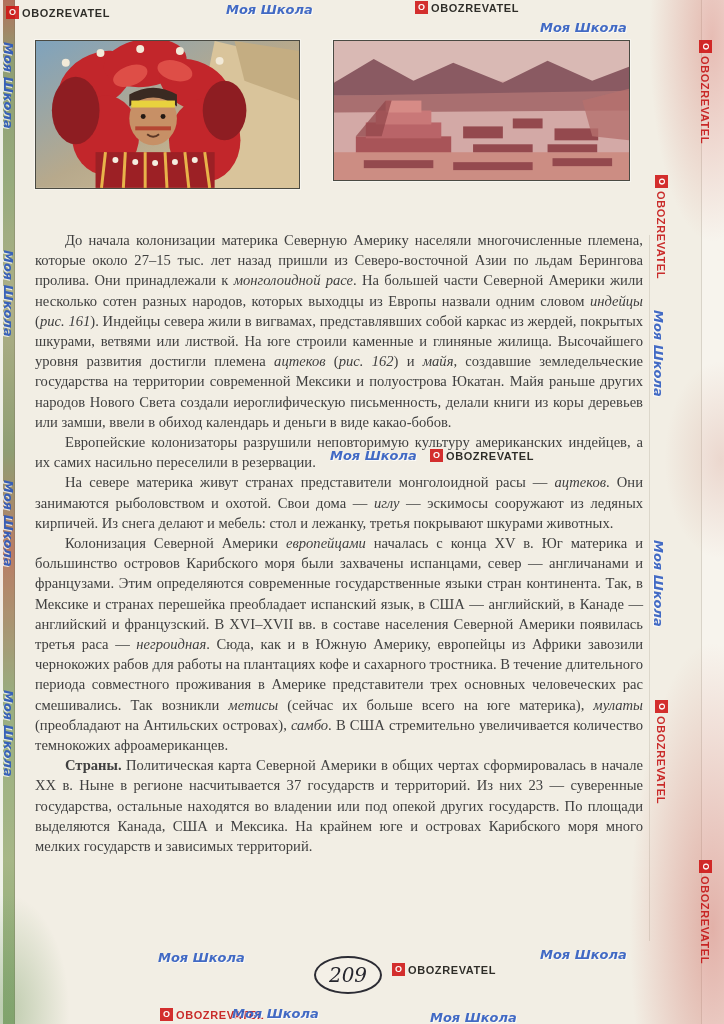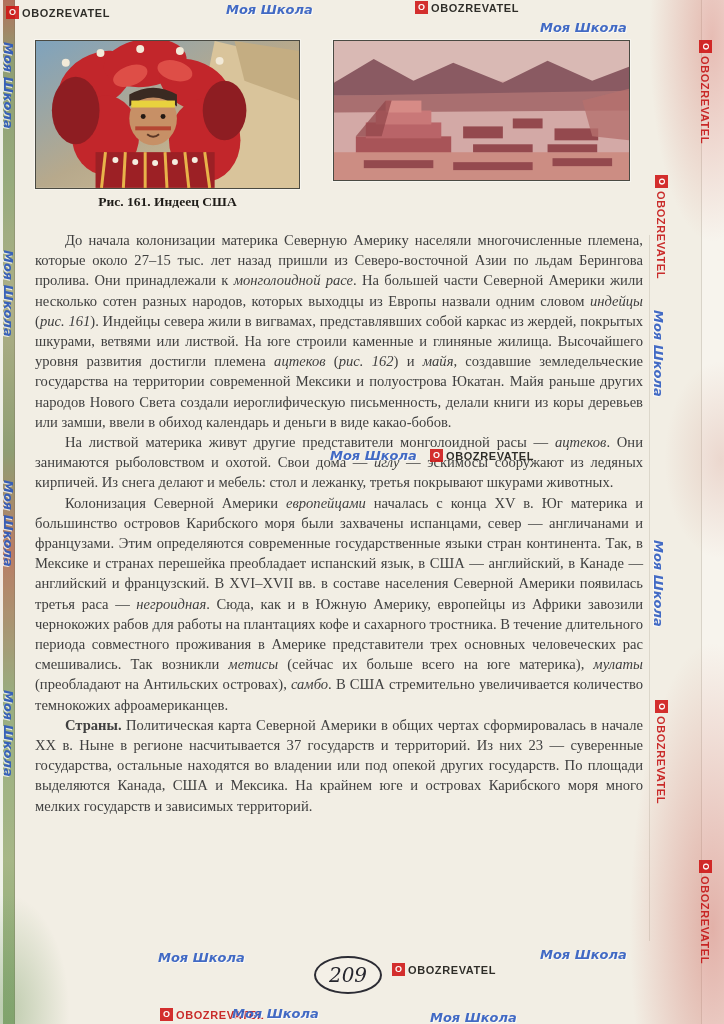--- a/index.html
+++ b/index.html
@@ -140,21 +140,20 @@
         </g>
         <g fill="#f4eee0">
           <circle cx="80" cy="120" r="3"></circle>
             <circle cx="100" cy="122" r="3"></circle>
             <circle cx="120" cy="123" r="3"></circle>
           <circle cx="140" cy="122" r="3"></circle>
             <circle cx="160" cy="120" r="3"></circle>
         </g>
       </svg>
     </div>
-    <figcaption>Рис. 161. Индеец США</figcaption>
   </figure>
 
   <figure class="fig fig-right">
     <div class="photo">
       <svg viewBox="0 0 297 140" preserveAspectRatio="none" aria-hidden="true">
         <rect width="297" height="140" fill="#d3a9a6"></rect>
         <rect width="297" height="40" fill="#d9b9b4"></rect>
         <polygon points="0,42 40,18 80,40 120,22 170,42 215,20 260,40 297,26 297,55 0,55" fill="#8a5a62"></polygon>
         <polygon points="0,55 297,50 297,70 0,72" fill="#a96f70"></polygon>
         <g>
@@ -175,21 +174,22 @@
           <rect x="120" y="122" width="80" height="8"></rect>
           <rect x="220" y="118" width="60" height="8"></rect>
         </g>
         <polygon points="250,60 297,48 297,100 260,96" fill="#b5706e" opacity="0.8"></polygon>
       </svg>
     </div>
   </figure>
 
   <div class="text-column">
       <p><span>До начала колонизации материка Северную Америку населяли многочисленные племена, которые около 27–15 тыс. лет назад пришли из Северо-восточной Азии по льдам Берингова пролива. Они принадлежали к </span><i>монголоидной расе</i><span>. На большей части Северной Америки жили несколько сотен разных народов, которых выходцы из Европы назвали одним словом </span><i>индейцы</i><span> (</span><i>рис. 161</i><span>). Индейцы севера жили в вигвамах, представлявших собой каркас из жердей, покрытых шкурами, ветвями или листвой. На юге строили каменные и глиняные жилища. Высочайшего уровня развития достигли племена </span><i>ацтеков</i><span> (</span><i>рис. 162</i><span>) и </span><i>майя</i><span>, создавшие земледельческие государства на территории современной Мексики и полуострова Юкатан. Майя раньше других народов Нового Света создали иероглифическую письменность, делали книги из коры деревьев или замши, ввели в обиход календарь и деньги в виде какао-бобов.</span></p>
-      <p><span>На листвой материка живут другие представители монголоидной расы — </span><i>ацтеков</i><span>. Они занимаются рыболовством и охотой. Свои дома — </span><i>иглу</i><span> — эскимосы сооружают из ледяных кирпичей. Из снега делают и мебель: стол и лежанку, третья покрывают шкурами животных.</span></p>
+      <p><span>Европейские колонизаторы разрушили неповторимую культуру американских индейцев, а их самих насильно переселили в резервации.</span></p>
+      <p><span>На севере материка живут странах представители монголоидной расы — </span><i>ацтеков</i><span>. Они занимаются рыболовством и охотой. Свои дома — </span><i>иглу</i><span> — эскимосы сооружают из ледяных кирпичей. Из снега делают и мебель: стол и лежанку, третья покрывают шкурами животных.</span></p>
       <p><span>Колонизация Северной Америки </span><i>европейцами</i><span> началась с конца XV в. Юг материка и большинство островов Карибского моря были захвачены испанцами, север — англичанами и французами. Этим определяются современные государственные языки стран континента. Так, в Мексике и странах перешейка преобладает испанский язык, в США — английский, в Канаде — английский и французский. В XVI–XVII вв. в составе населения Северной Америки появилась третья раса — </span><i>негроидная</i><span>. Сюда, как и в Южную Америку, европейцы из Африки завозили чернокожих рабов для работы на плантациях кофе и сахарного тростника. В течение длительного периода совместного проживания в Америке представители трех основных человеческих рас смешивались. Так возникли </span><i>метисы</i><span> (сейчас их больше всего на юге материка), </span><i>мулаты</i><span> (преобладают на Антильских островах), </span><i>самбо</i><span>. В США стремительно увеличивается количество темнокожих афроамериканцев.</span></p>
       <p><b>Страны.</b><span> Политическая карта Северной Америки в общих чертах сформировалась в начале XX в. Ныне в регионе насчитывается 37 государств и территорий. Из них 23 — суверенные государства, остальные находятся во владении или под опекой других государств. По площади выделяются Канада, США и Мексика. На крайнем юге и островах Карибского моря много мелких государств и зависимых территорий.</span></p>
     </div>
 
   <div class="page-number">
     <span>209</span>
   </div>
 
   <div id="wm-layer">
       <div class="wm oboz-black" style="left: 6px; top: 6px;">

